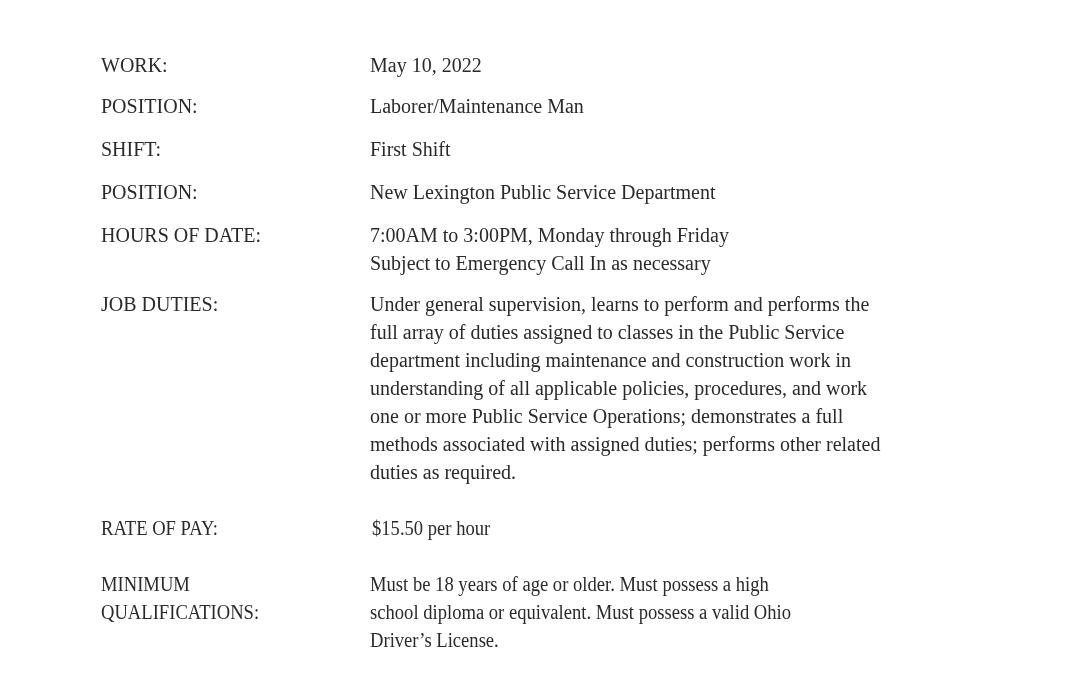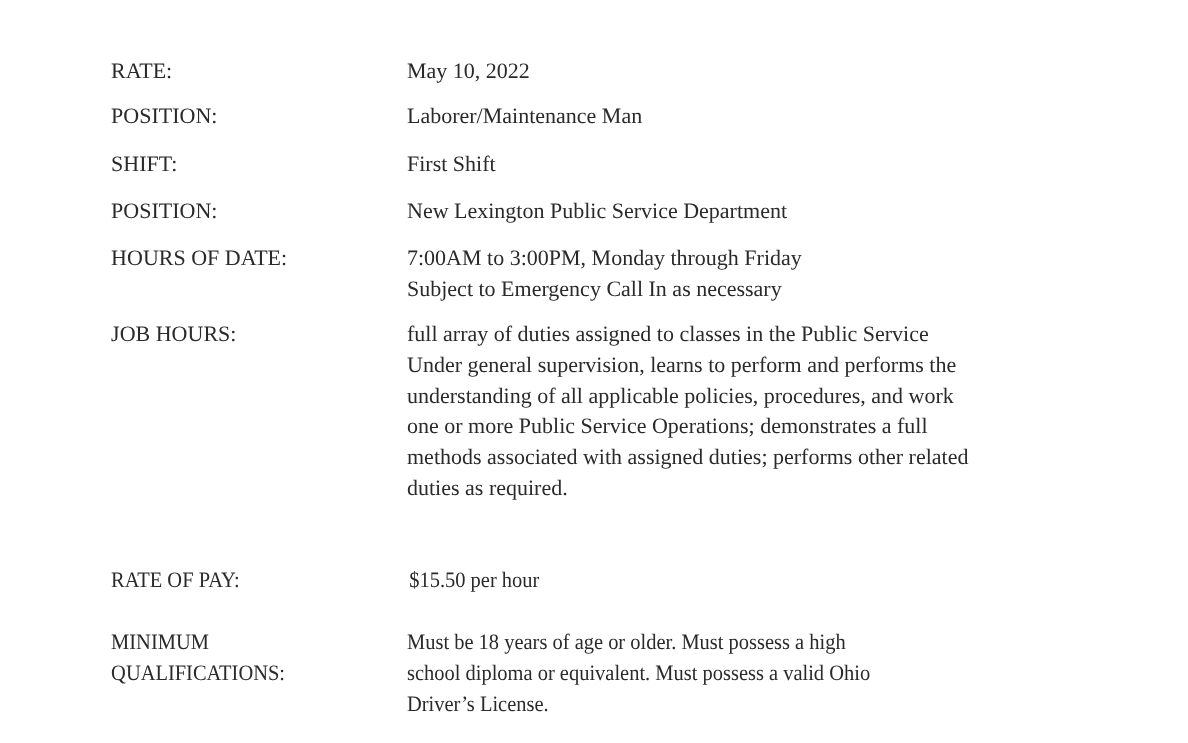--- a/index.html
+++ b/index.html
@@ -16,21 +16,21 @@
     .line { display: block; height: 28px; line-height: 28px; }
     .cond { transform: scaleX(0.93); transform-origin: left top; }
   </style>
 </head>
 <body>
 
 <div>
 
   <div class="row" style="top:51px;">
     <div class="label">
-      <span class="line">RATE:</span>
+      <span class="line">WORK:</span>
     </div>
     <div class="value">
       <span class="line">May 10, 2022</span>
     </div>
   </div>
 
   <div class="row" style="top:92px;">
     <div class="label">
       <span class="line">POSITION:</span>
     </div>
@@ -62,25 +62,26 @@
       <span class="line">HOURS OF DATE:</span>
     </div>
     <div class="value">
       <span class="line">7:00AM to 3:00PM, Monday through Friday</span>
       <span class="line">Subject to Emergency Call In as necessary</span>
     </div>
   </div>
 
   <div class="row" style="top:290px;">
     <div class="label">
-      <span class="line">JOB HOURS:</span>
+      <span class="line">JOB DUTIES:</span>
     </div>
     <div class="value">
+      <span class="line">Under general supervision, learns to perform and performs the</span>
       <span class="line">full array of duties assigned to classes in the Public Service</span>
-      <span class="line">Under general supervision, learns to perform and performs the</span>
+      <span class="line">department including maintenance and construction work in</span>
       <span class="line">understanding of all applicable policies, procedures, and work</span>
       <span class="line">one or more Public Service Operations; demonstrates a full</span>
       <span class="line">methods associated with assigned duties; performs other related</span>
       <span class="line">duties as required.</span>
     </div>
   </div>
 
   <div class="row" style="top:514px;">
     <div class="label cond">
       <span class="line">RATE OF PAY:</span>

